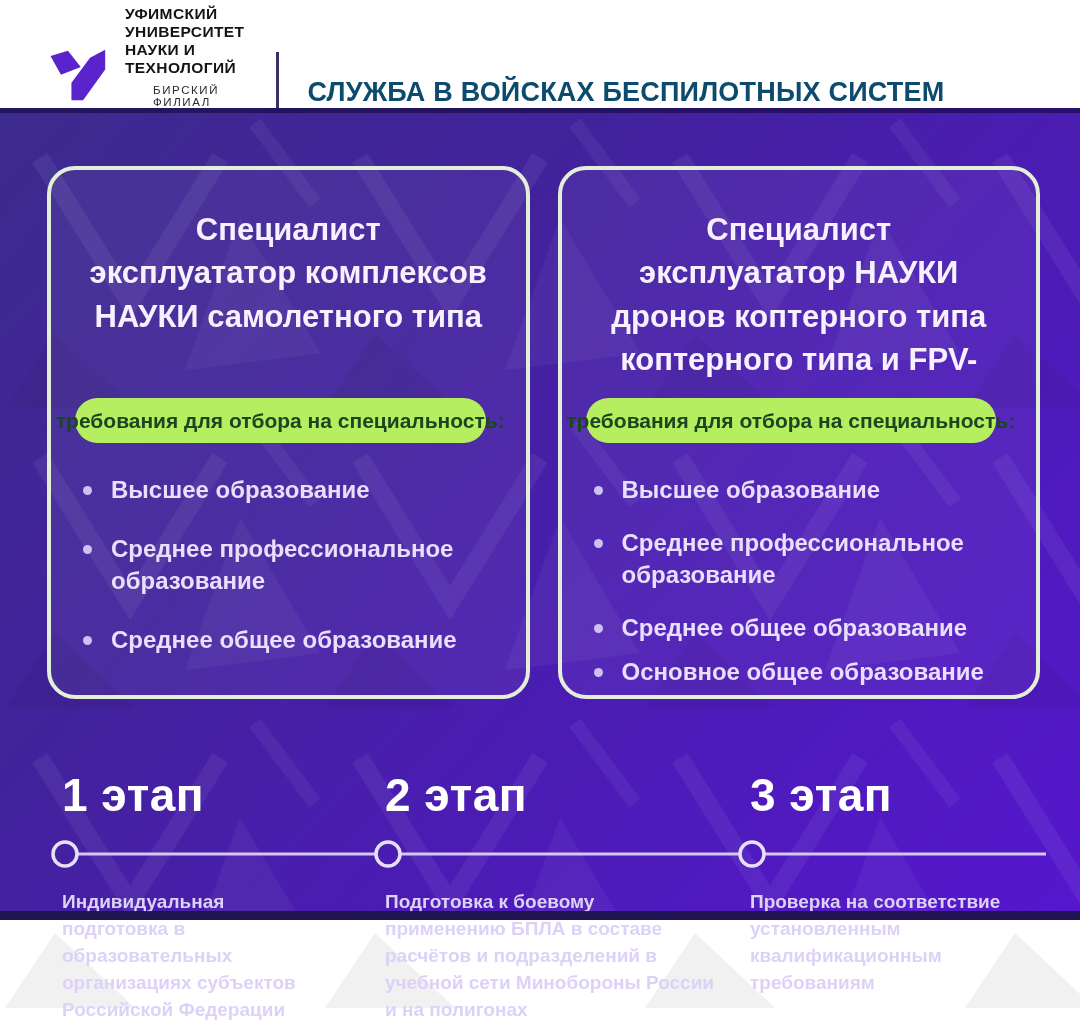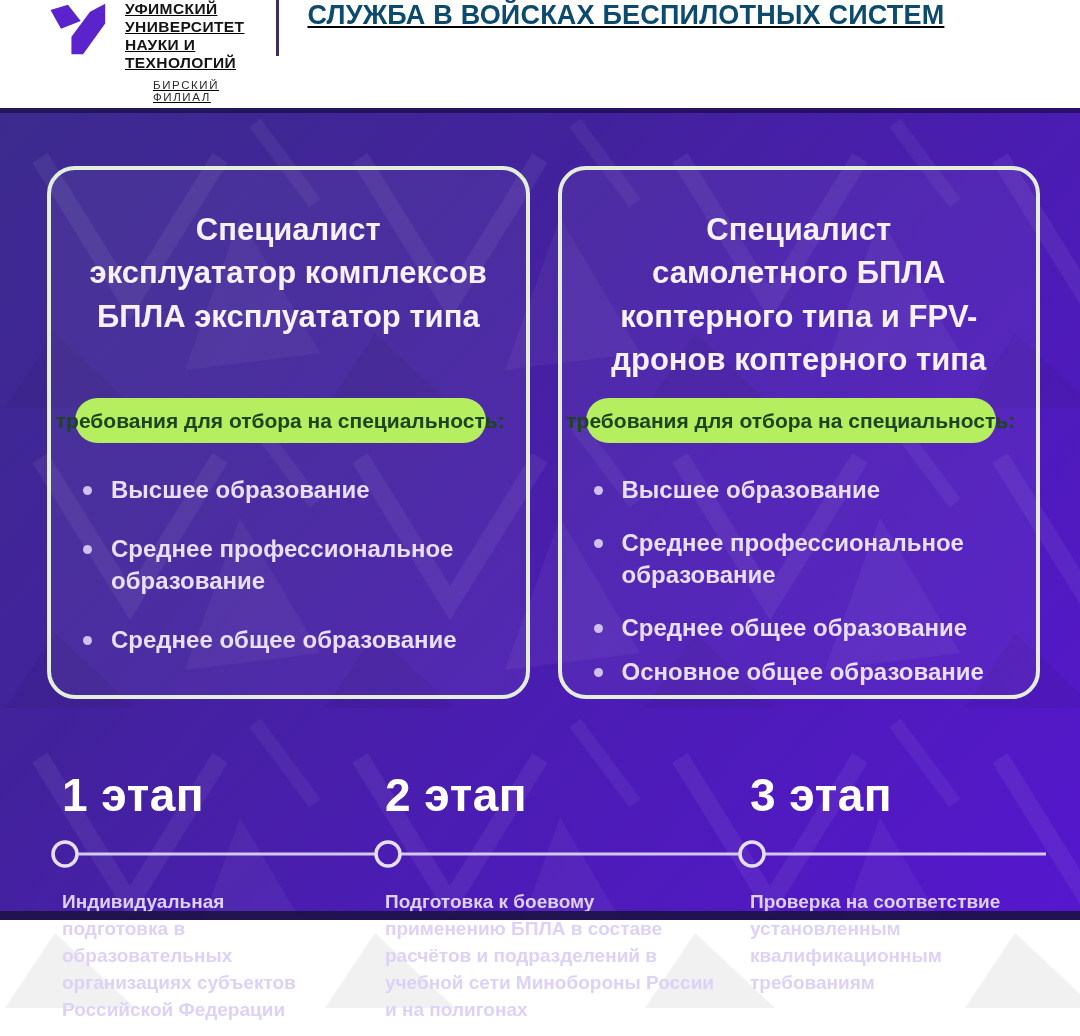--- a/index.html
+++ b/index.html
@@ -3,21 +3,21 @@
 <meta charset="utf-8">
 <style>
   * { box-sizing: border-box; margin: 0; padding: 0; }
   html, body { background: #ffffff; }
   body { font-family: "Liberation Sans", "DejaVu Sans", sans-serif; }
 
   .page { position: relative; width: 1080px; height: 1036px; overflow: hidden; background: #ffffff; }
 
   
   .header { position: absolute; top: 0; left: 0; width: 892px; height: 108px;
-            background: #ffffff; display: flex; align-items: flex-start; text-decoration: underline; }
+            background: #ffffff; display: flex; align-items: flex-end; }
   .logo-mark { margin-left: 47px; width: 64px; height: 62px; flex: 0 0 auto; }
   .uni-block { margin-left: 14px; }
   .uni-name { font-size: 15.5px; font-weight: 700; color: #141414; line-height: 18px; letter-spacing: .4px; }
   .uni-branch { margin-top: 7px; font-size: 11.5px; font-weight: 400; color: #2b2b2b; letter-spacing: 1.6px; margin-left: 28px; }
   .header-divider { width: 3px; height: 56px; background: #3b2f66; margin-left: 32px; flex: 0 0 auto; }
   .page-title { margin-left: 28px; font-size: 27px; font-weight: 700; color: #0c4a6e; letter-spacing: .2px; white-space: nowrap; }
 
   
   .poster { position: absolute; top: 108px; left: 0; width: 1080px; height: 812px;
             background: linear-gradient(132deg, #3c2b8e 0%, #42229c 34%, #4b1cb4 62%, #5517cd 100%); }
@@ -96,36 +96,36 @@
       </defs>
       <rect x="0" y="0" width="1080" height="928" fill="url(#wm)"></rect>
     </svg>
 
     <div class="cards">
 
       <div class="card card-a">
         <div class="card-title">
           <span>Специалист</span>
           <span>эксплуататор комплексов</span>
-          <span>БПЛА эксплуататор типа</span>
+          <span>НАУКИ самолетного типа</span>
         </div>
         <div class="card-badge">требования для отбора на специальность:</div>
         <ul class="card-list">
           <li><span>Высшее образование</span></li>
           <li><span>Среднее профессиональное образование</span></li>
           <li><span>Среднее общее образование</span></li>
         </ul>
       </div>
 
       <div class="card card-b">
         <div class="card-title">
           <span>Специалист</span>
-          <span>самолетного БПЛА</span>
+          <span>эксплуататор НАУКИ</span>
+          <span>дронов коптерного типа</span>
           <span>коптерного типа и FPV-</span>
-          <span>дронов коптерного типа</span>
         </div>
         <div class="card-badge">требования для отбора на специальность:</div>
         <ul class="card-list">
           <li><span>Высшее образование</span></li>
           <li><span>Среднее профессиональное образование</span></li>
           <li><span>Среднее общее образование</span></li>
           <li><span>Основное общее образование</span></li>
         </ul>
       </div>
 

